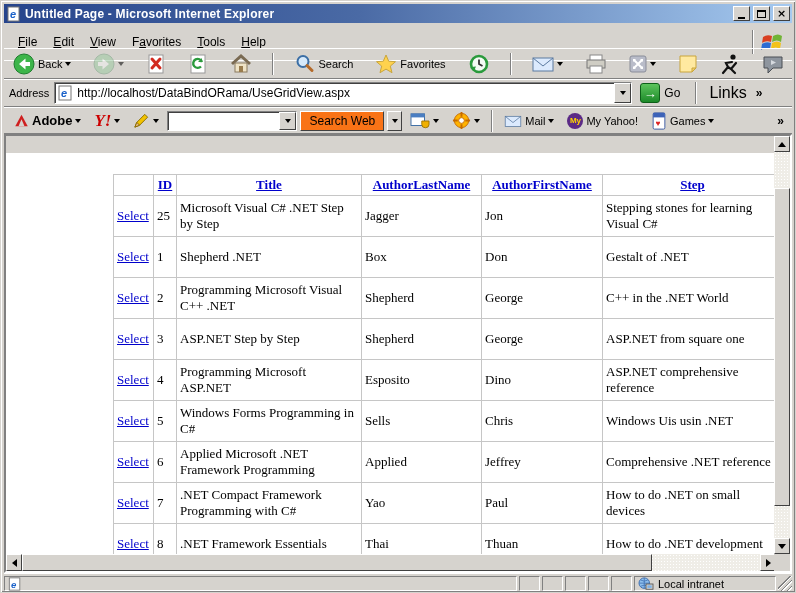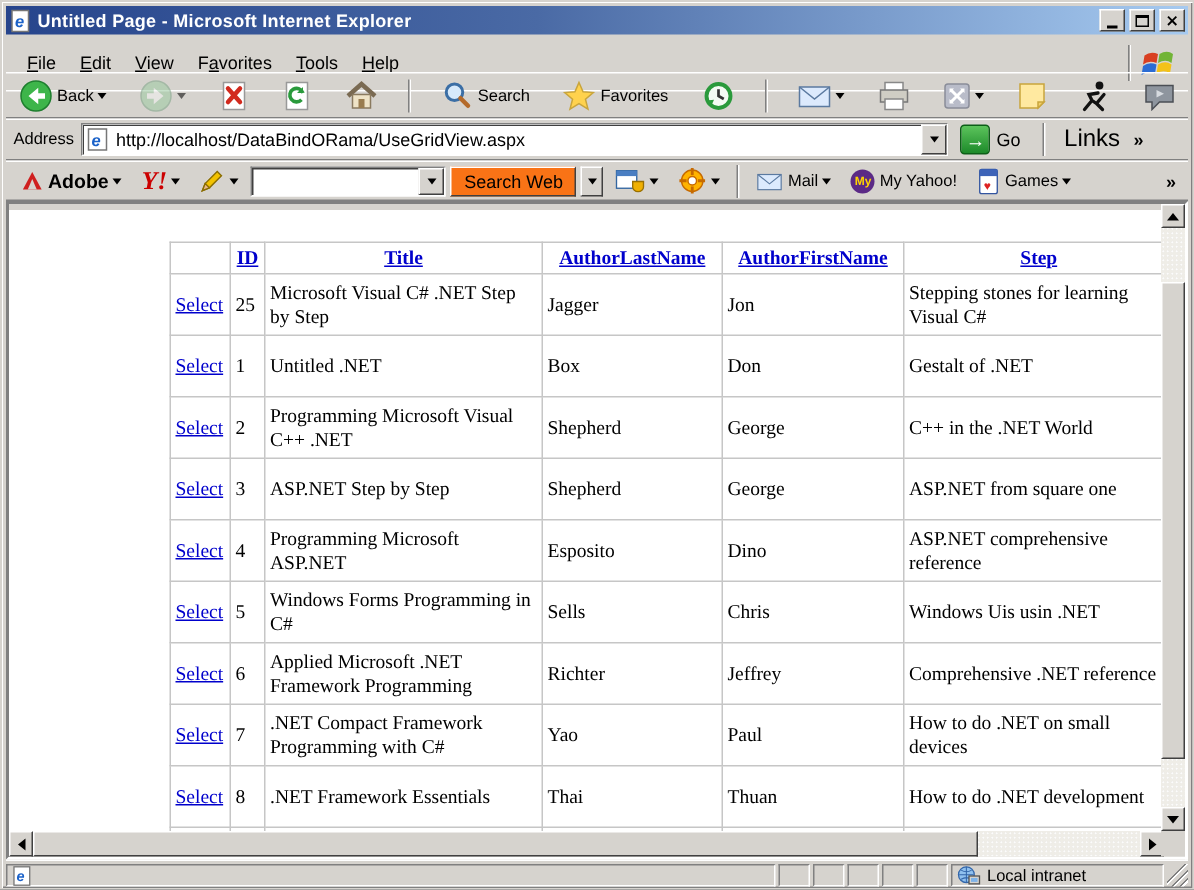--- a/index.html
+++ b/index.html
@@ -89,21 +89,21 @@
     padding:2px 8px; font-size:12px; display:flex; align-items:center; gap:3px; }
   .ddbtn3d{ background:#d6d3ce; border:1px solid; border-color:#fff #404040 #404040 #fff;
     width:15px; height:20px; display:flex; align-items:center; justify-content:center; }
   .my-circ{ width:16px; height:16px; border-radius:50%; background:#5b2a86; color:#ffd400;
     font-size:8px; font-weight:bold; display:flex; align-items:center; justify-content:center; }
   
   .client{
     position:absolute; left:3px; right:3px; top:133px; height:439px;
     border:2px solid; border-color:#808080 #fff #fff #808080; background:#d6d3ce;
   }
-  .page{ position:absolute; left:0; top:4px; width:770px; height:418px;
+  .page{ position:absolute; left:0; top:17px; width:770px; height:418px;
     background:#fff; overflow:hidden; }
   table.gv{ position:absolute; left:107px; top:21px; width:669px;
     border-collapse:collapse; table-layout:fixed; background:#fff;
     font-family:"Liberation Serif","DejaVu Serif",serif; font-size:13px; }
   .gv th,.gv td{ border:1px solid #c6c6c6; padding:1px 3px; overflow:hidden; }
   .gv thead tr{ height:21px; }
   .gv tbody tr{ height:41px; }
   .gv th{ font-weight:bold; text-align:center; }
   .gv a{ color:#0000cc; text-decoration:underline; cursor:pointer; }
   .col-sel{width:40px;} .col-id{width:23px;} .col-title{width:185px;}
@@ -457,21 +457,21 @@
               <td class="sel"><a href="#">Select</a></td>
               <td>25</td>
               <td>Microsoft Visual C# .NET Step by Step</td>
               <td>Jagger</td>
               <td>Jon</td>
               <td>Stepping stones for learning Visual C#</td>
             </tr>
             <tr>
               <td class="sel"><a href="#">Select</a></td>
               <td>1</td>
-              <td>Untitled .NET</td>
+              <td>Shepherd .NET</td>
               <td>Box</td>
               <td>Don</td>
               <td>Gestalt of .NET</td>
             </tr>
             <tr>
               <td class="sel"><a href="#">Select</a></td>
               <td>2</td>
               <td>Programming Microsoft Visual C++ .NET</td>
               <td>Shepherd</td>
               <td>George</td>
@@ -498,21 +498,21 @@
               <td>5</td>
               <td>Windows Forms Programming in C#</td>
               <td>Sells</td>
               <td>Chris</td>
               <td>Windows Uis usin .NET</td>
             </tr>
             <tr>
               <td class="sel"><a href="#">Select</a></td>
               <td>6</td>
               <td>Applied Microsoft .NET Framework Programming</td>
-              <td>Richter</td>
+              <td>Applied</td>
               <td>Jeffrey</td>
               <td>Comprehensive .NET reference</td>
             </tr>
             <tr>
               <td class="sel"><a href="#">Select</a></td>
               <td>7</td>
               <td>.NET Compact Framework Programming with C#</td>
               <td>Yao</td>
               <td>Paul</td>
               <td>How to do .NET on small devices</td>

